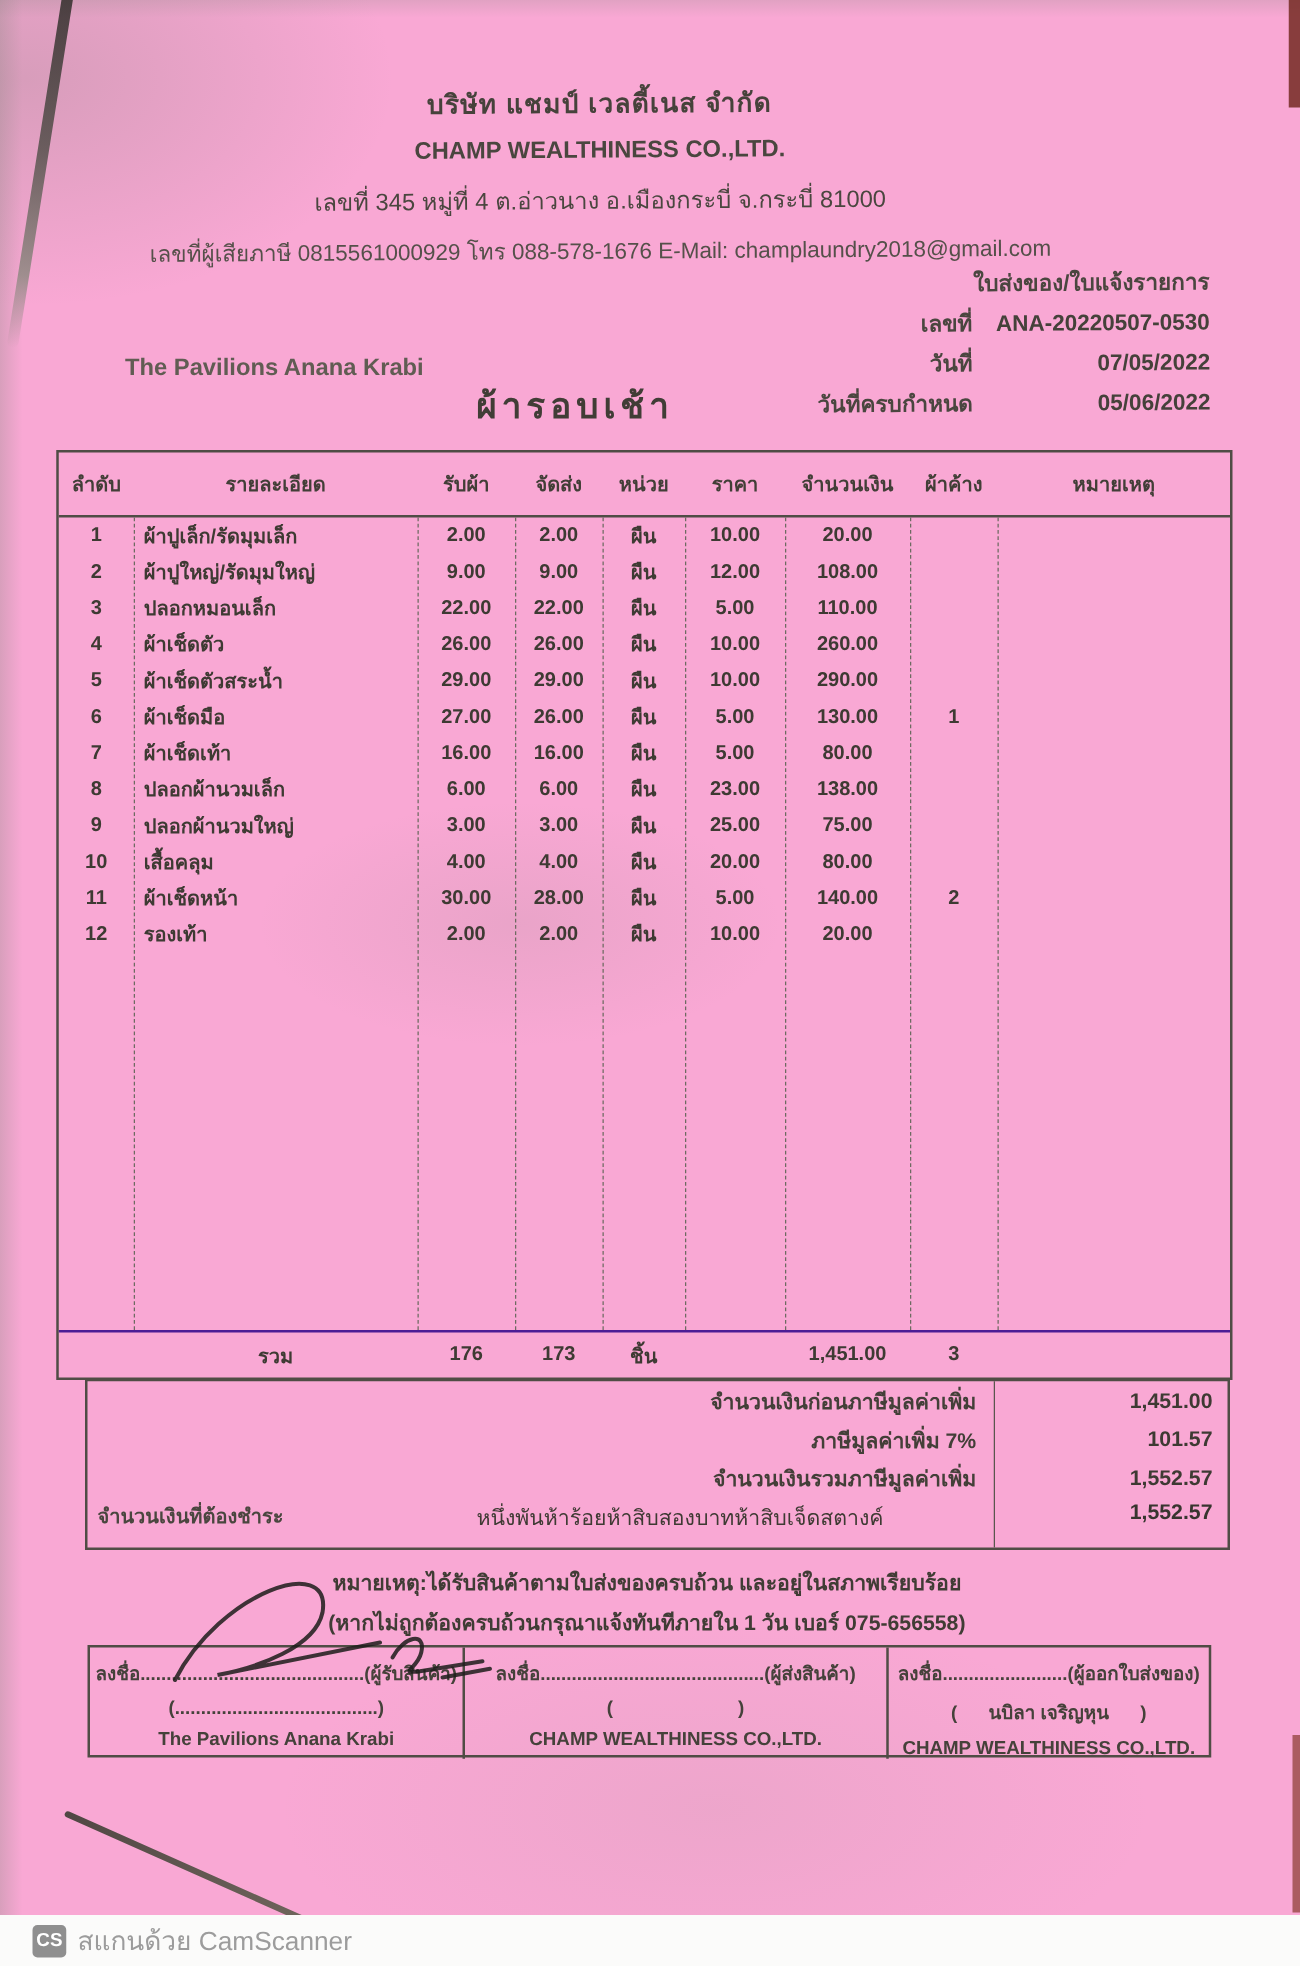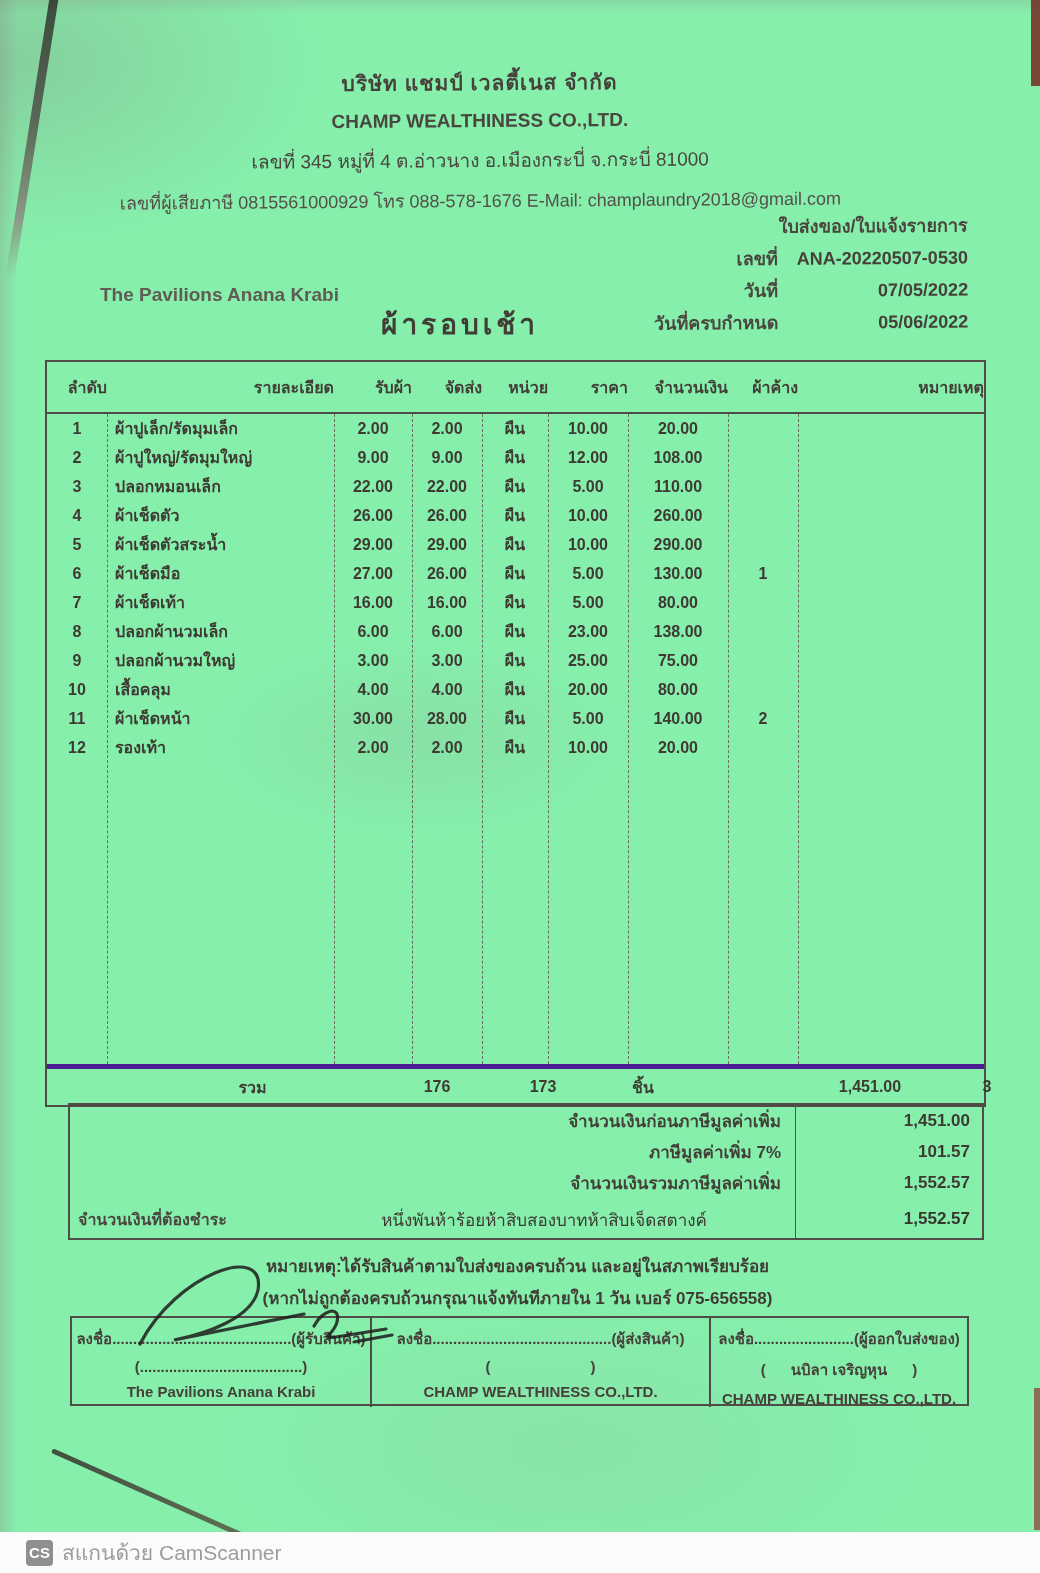--- a/index.html
+++ b/index.html
@@ -1,21 +1,21 @@
 <!DOCTYPE html>
 <html><head>
 <meta charset="utf-8">
 <style>
   html,body{margin:0;padding:0;}
   body{
     width:1040px;height:1573px;position:relative;overflow:hidden;
     font-family:"Liberation Sans","DejaVu Sans",sans-serif;
     background:#e9e8e5;color:#38352f;
   }
-  .scan{position:absolute;inset:0;background:#86efac;}
+  .scan{position:absolute;inset:0;background:#f9a8d4;}
   
   .scan::before{content:"";position:absolute;inset:0;pointer-events:none;
     background:
       radial-gradient(420px 260px at 2% 4%, rgba(130,128,122,.28), transparent 70%),
       radial-gradient(300px 140px at 40% 47%, rgba(140,138,130,.14), transparent 70%),
       radial-gradient(500px 220px at 55% 92%, rgba(150,148,140,.12), transparent 70%),
       linear-gradient(to right, rgba(140,138,132,.30), transparent 18px),
       linear-gradient(to bottom, rgba(140,138,132,.22), transparent 14px);
   }
 
@@ -33,37 +33,37 @@
   .doc-type{font-size:18px;font-weight:600;text-align:right;color:#4a463f;height:32px;}
 
   .customer{position:absolute;left:100px;top:284px;font-size:19px;font-weight:600;color:#615c53;}
   .doc-title{position:absolute;left:330px;top:302px;width:260px;text-align:center;
     font-size:28px;font-weight:700;letter-spacing:4px;color:#413d36;}
 
   
   .tbl{position:absolute;left:45px;top:360px;width:937px;border:2px solid #504c45;}
   .grid9{display:grid;grid-template-columns:60px 227px 78px 70px 66px 80px 100px 70px 1fr;}
   .thead{height:50px;border-bottom:2px solid #504c45;align-items:center;}
-  .thead .hc{font-size:16px;font-weight:700;text-align:right;color:#423e37;}
+  .thead .hc{font-size:16px;font-weight:700;text-align:center;color:#423e37;}
   .tbody{position:relative;height:650px;}
   .vline{position:absolute;top:0;bottom:0;border-left:1px dashed #6e6a61;}
   .trow{height:29px;align-items:center;position:relative;}
   .tc{font-size:16px;font-weight:600;text-align:center;color:#3e3a33;}
   .tc.desc{text-align:left;padding-left:8px;}
   .tc.note{text-align:left;padding-left:8px;}
-  .tfoot{height:36px;border-top:5px solid #4c1d95;align-items:center;gap:32px;}
+  .tfoot{height:36px;border-top:2px solid #4c1d95;align-items:center;}
   .tfoot .tc{font-weight:700;}
 
   
   .summary{position:absolute;left:68px;top:1103px;width:912px;height:133px;border:2px solid #504c45;}
   .sumv{position:absolute;top:0;bottom:0;left:725px;border-left:1px solid #5a564e;}
   .sumrow{display:flex;align-items:center;height:31px;padding-left:37px;}
   .sumrow .slbl{flex:1;text-align:right;padding-right:14px;font-size:17px;font-weight:700;color:#433f38;}
   .sumrow .sval{width:187px;text-align:right;padding-right:12px;box-sizing:border-box;font-size:17px;font-weight:700;color:#3e3a33;}
-  .payrow{display:flex;align-items:center;height:38px;margin-top:2px;}
+  .payrow{display:flex;height:38px;margin-top:2px;}
   .payrow .plbl{width:215px;padding-left:8px;font-size:16px;font-weight:700;color:#4a463f;}
   .payrow .pwords{flex:1;text-align:center;font-size:17px;font-weight:400;color:#3e3a33;}
   .payrow .pval{width:187px;text-align:right;padding-right:12px;box-sizing:border-box;font-size:17px;font-weight:700;}
 
   
   .notes{position:absolute;left:70px;top:1252px;width:895px;text-align:center;}
   .notes .n1{font-size:17px;font-weight:700;color:#403c35;}
   .notes .n2{font-size:17px;font-weight:700;margin-top:5px;color:#403c35;}
 
   

